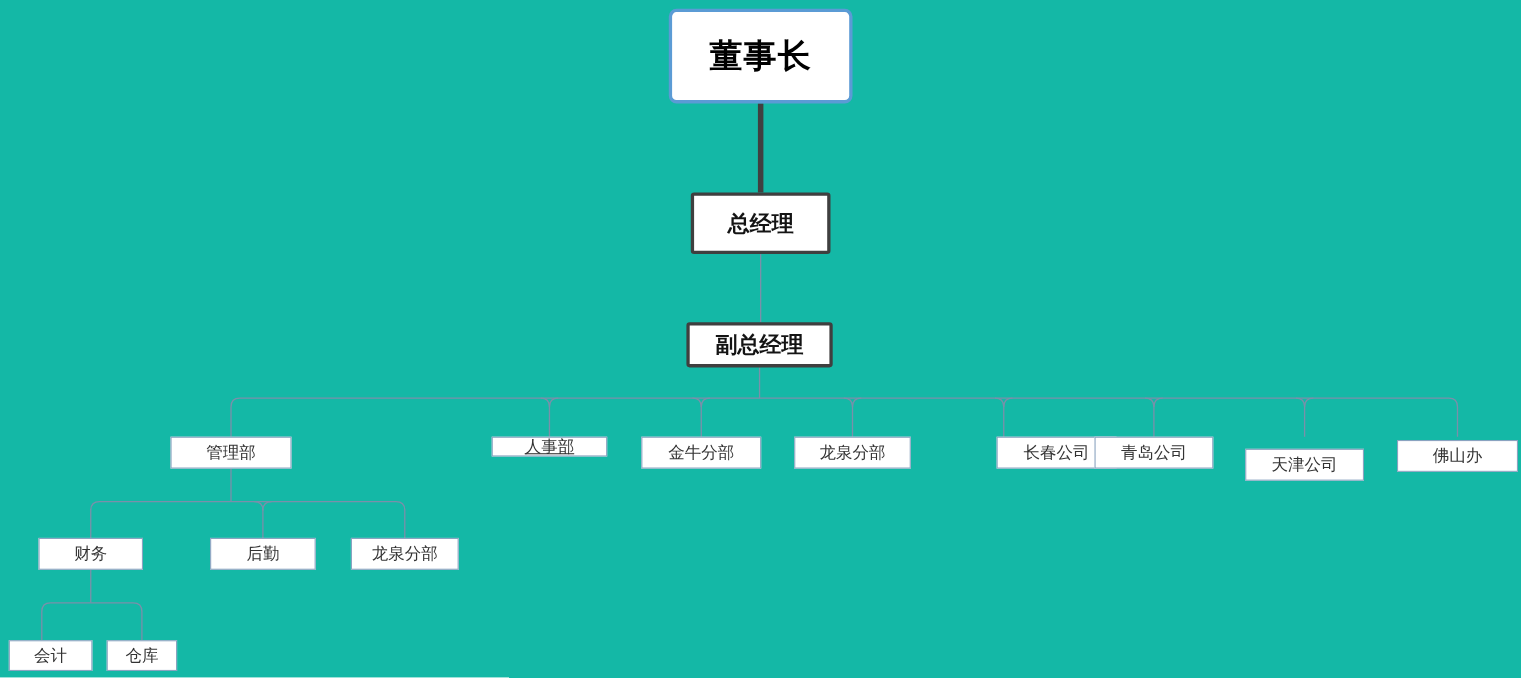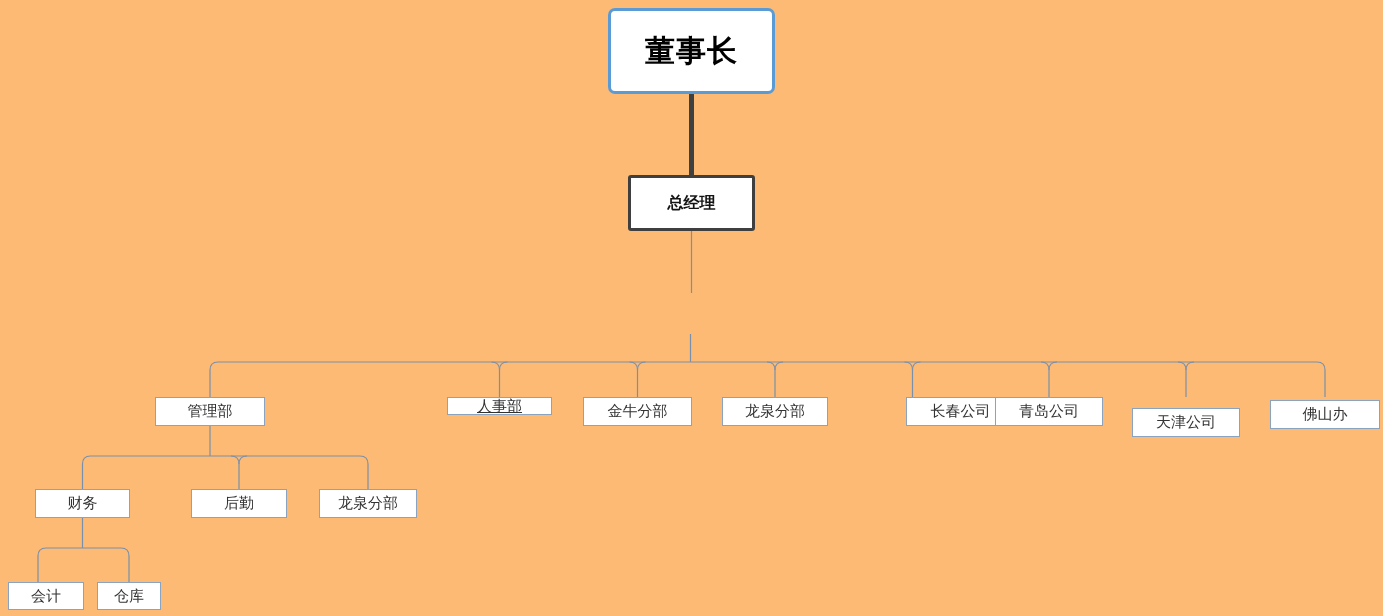--- a/index.html
+++ b/index.html
@@ -1,20 +1,20 @@
 <!DOCTYPE html>
 <html style="--primary-border: #5b9bd5; --secondary-border: #3f3f3f; --leaf-border: #8aa3c0;"><head>
 <meta charset="utf-8">
 <style>
   html, body { margin: 0; padding: 0; background: #ffffff; }
   #canvas {
     position: relative;
     width: 1383px;
     height: 616px;
-    background: #fdba74;
+    background: #14b8a6;
     overflow: hidden;
     font-family: "Liberation Sans", "DejaVu Sans", sans-serif;
   }
   #connector-layer {
     position: absolute;
     left: 0; top: 0;
     width: 1383px; height: 616px;
     pointer-events: none;
   }
   .node {
@@ -31,21 +31,21 @@
     border: 3px solid var(--primary-border, #5b9bd5);
     border-radius: 7px;
     font-size: 30px;
     font-weight: bold;
     color: #000000;
     letter-spacing: 1px;
   }
   .node.secondary {
     border: 3px solid var(--secondary-border, #3f3f3f);
     border-radius: 3px;
-    font-size: 16px;
+    font-size: 20px;
     font-weight: bold;
     color: #141414;
   }
   .node.leaf {
     border: 1px solid var(--leaf-border, #8aa3c0);
     font-size: 15px;
     color: #333333;
   }
 </style>
 </head>
@@ -73,20 +73,21 @@
       <path d="M 210 426 L 210 456" fill="none" stroke="#7a90aa" stroke-width="1.2" stroke-linejoin="round"></path>
       <path d="M 82.5 489 L 82.5 464 Q 82.5 456 90.5 456 L 360 456 Q 368 456 368 464 L 368 489" fill="none" stroke="#7a90aa" stroke-width="1.2" stroke-linejoin="round"></path>
       <path d="M 231 456 Q 239 456 239 464 L 239 489" fill="none" stroke="#7a90aa" stroke-width="1.2" stroke-linejoin="round"></path>
       <path d="M 247 456 Q 239 456 239 464" fill="none" stroke="#7a90aa" stroke-width="1.2" stroke-linejoin="round"></path>
       <path d="M 82.5 518 L 82.5 548" fill="none" stroke="#7a90aa" stroke-width="1.2" stroke-linejoin="round"></path>
       <path d="M 38 582 L 38 556 Q 38 548 46 548 L 121 548 Q 129 548 129 556 L 129 582" fill="none" stroke="#7a90aa" stroke-width="1.2" stroke-linejoin="round"></path>
     </svg>
 
   <div class="node primary" style="left: 608px; top: 8px; width: 167px; height: 86px;">董事长</div>
   <div class="node secondary" style="left: 628px; top: 175px; width: 127px; height: 56px;">总经理</div>
+  <div class="node secondary" style="left: 624px; top: 293px; width: 133px; height: 41px;">副总经理</div>
   <div class="node leaf" style="left: 155px; top: 397px; width: 110px; height: 29px; text-align: right;">管理部</div>
   <div class="node leaf" style="left: 447px; top: 397px; width: 105px; height: 18px; text-decoration: underline;">人事部</div>
   <div class="node leaf" style="left: 583px; top: 397px; width: 109px; height: 29px;">金牛分部</div>
   <div class="node leaf" style="left: 722px; top: 397px; width: 106px; height: 29px;">龙泉分部</div>
   <div class="node leaf" style="left: 858px; top: 397px; width: 109px; height: 29px; margin-left: 48px;">长春公司</div>
   <div class="node leaf" style="left: 995px; top: 397px; width: 108px; height: 29px;">青岛公司</div>
   <div class="node leaf" style="left: 1132px; top: 408px; width: 108px; height: 29px;">天津公司</div>
   <div class="node leaf" style="left: 1270px; top: 400px; width: 110px; height: 29px;">佛山办</div>
   <div class="node leaf" style="left: 35px; top: 489px; width: 95px; height: 29px;">财务</div>
   <div class="node leaf" style="left: 191px; top: 489px; width: 96px; height: 29px;">后勤</div>

